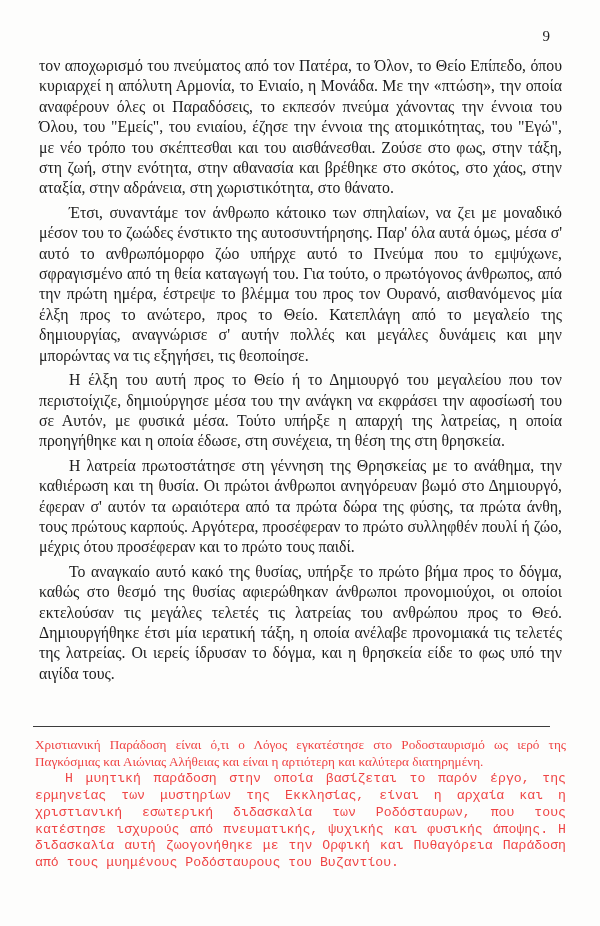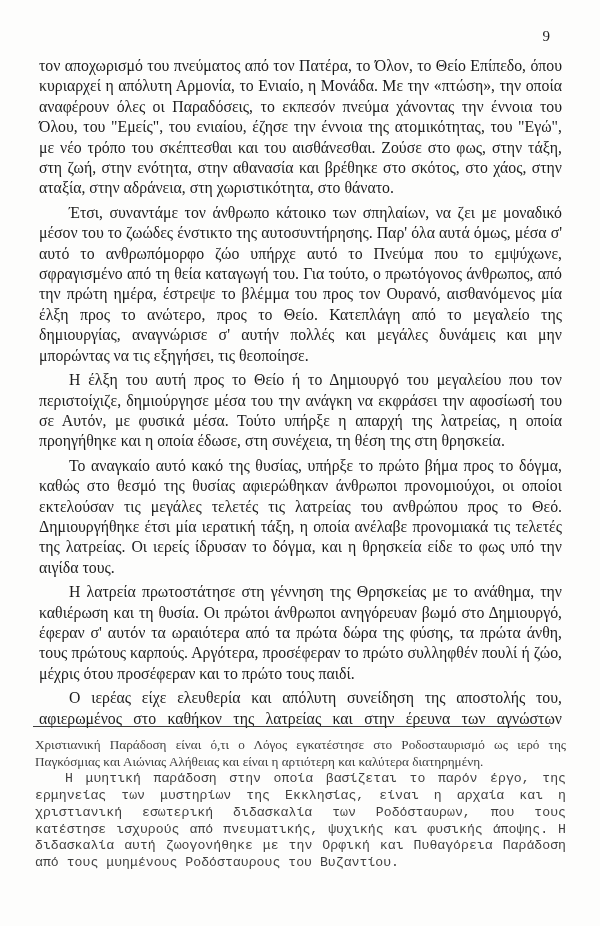--- a/index.html
+++ b/index.html
@@ -55,21 +55,21 @@
     margin: 0;
   }
   .footnotes {
     position: absolute;
     top: 737px;
     left: 35px;
     width: 531px;
     font-size: 13.2px;
     line-height: 16.9px;
     text-align: justify;
-    color: #404040;
+    color: #ef4444;
   }
   .footnotes p {
     margin: 0;
     padding: 0;
     text-indent: 0;
   }
   .footnotes p.indented {
     text-indent: 30px;
     font-family: Liberation Mono, monospace;
   }
@@ -78,23 +78,22 @@
 <body>
 
 <div class="page">
 
   <div class="page-number">9</div>
 
   <div class="body-text">
     <p class="continuation">τον αποχωρισμό του πνεύματος από τον Πατέρα, το Όλον, το Θείο Επίπεδο, όπου κυριαρχεί η απόλυτη Αρμονία, το Ενιαίο, η Μονάδα. Με την «πτώση», την οποία αναφέρουν όλες οι Παραδόσεις, το εκπεσόν πνεύμα χάνοντας την έννοια του Όλου, του "Εμείς", του ενιαίου, έζησε την έννοια της ατομικότητας, του "Εγώ", με νέο τρόπο του σκέπτεσθαι και του αισθάνεσθαι. Ζούσε στο φως, στην τάξη, στη ζωή, στην ενότητα, στην αθανασία και βρέθηκε στο σκότος, στο χάος, στην αταξία, στην αδράνεια, στη χωριστικότητα, στο θάνατο.</p>
     <p>Έτσι, συναντάμε τον άνθρωπο κάτοικο των σπηλαίων, να ζει με μοναδικό μέσον του το ζωώδες ένστικτο της αυτοσυντήρησης. Παρ' όλα αυτά όμως, μέσα σ' αυτό το ανθρωπόμορφο ζώο υπήρχε αυτό το Πνεύμα που το εμψύχωνε, σφραγισμένο από τη θεία καταγωγή του. Για τούτο, ο πρωτόγονος άνθρωπος, από την πρώτη ημέρα, έστρεψε το βλέμμα του προς τον Ουρανό, αισθανόμενος μία έλξη προς το ανώτερο, προς το Θείο. Κατεπλάγη από το μεγαλείο της δημιουργίας, αναγνώρισε σ' αυτήν πολλές και μεγάλες δυνάμεις και μην μπορώντας να τις εξηγήσει, τις θεοποίησε.</p>
     <p>Η έλξη του αυτή προς το Θείο ή το Δημιουργό του μεγαλείου που τον περιστοίχιζε, δημιούργησε μέσα του την ανάγκη να εκφράσει την αφοσίωσή του σε Αυτόν, με φυσικά μέσα. Τούτο υπήρξε η απαρχή της λατρείας, η οποία προηγήθηκε και η οποία έδωσε, στη συνέχεια, τη θέση της στη θρησκεία.</p>
+    <p>Η λατρεία πρωτοστάτησε στη γέννηση της Θρησκείας με το ανάθημα, την καθιέρωση και τη θυσία. Οι πρώτοι άνθρωποι ανηγόρευαν βωμό στο Δημιουργό, έφεραν σ' αυτόν τα ωραιότερα από τα πρώτα δώρα της φύσης, τα πρώτα άνθη, τους πρώτους καρπούς. Αργότερα, προσέφεραν το πρώτο συλληφθέν πουλί ή ζώο, μέχρις ότου προσέφεραν και το πρώτο τους παιδί.</p>
     <p>Το αναγκαίο αυτό κακό της θυσίας, υπήρξε το πρώτο βήμα προς το δόγμα, καθώς στο θεσμό της θυσίας αφιερώθηκαν άνθρωποι προνομιούχοι, οι οποίοι εκτελούσαν τις μεγάλες τελετές τις λατρείας του ανθρώπου προς το Θεό. Δημιουργήθηκε έτσι μία ιερατική τάξη, η οποία ανέλαβε προνομιακά τις τελετές της λατρείας. Οι ιερείς ίδρυσαν το δόγμα, και η θρησκεία είδε το φως υπό την αιγίδα τους.</p>
-    <p>Η λατρεία πρωτοστάτησε στη γέννηση της Θρησκείας με το ανάθημα, την καθιέρωση και τη θυσία. Οι πρώτοι άνθρωποι ανηγόρευαν βωμό στο Δημιουργό, έφεραν σ' αυτόν τα ωραιότερα από τα πρώτα δώρα της φύσης, τα πρώτα άνθη, τους πρώτους καρπούς. Αργότερα, προσέφεραν το πρώτο συλληφθέν πουλί ή ζώο, μέχρις ότου προσέφεραν και το πρώτο τους παιδί.</p>
-    <p class="justify-last">Ο ιερέας είχε ελευθερία και απόλυτη συνείδηση της αποστολής του, αφιερωμένος στο καθήκον της λατρείας και στην έρευνα των αγνώστων</p>
   </div>
 
   <div class="footnote-rule"></div>
 
   <div class="footnotes">
     <p>Χριστιανική Παράδοση είναι ό,τι ο Λόγος εγκατέστησε στο Ροδοσταυρισμό ως ιερό της Παγκόσμιας και Αιώνιας Αλήθειας και είναι η αρτιότερη και καλύτερα διατηρημένη.</p>
     <p class="indented">Η μυητική παράδοση στην οποία βασίζεται το παρόν έργο, της ερμηνείας των μυστηρίων της Εκκλησίας, είναι η αρχαία και η χριστιανική εσωτερική διδασκαλία των Ροδόσταυρων, που τους κατέστησε ισχυρούς από πνευματικής, ψυχικής και φυσικής άποψης. Η διδασκαλία αυτή ζωογονήθηκε με την Ορφική και Πυθαγόρεια Παράδοση από τους μυημένους Ροδόσταυρους του Βυζαντίου.</p>
   </div>
 
 </div>

